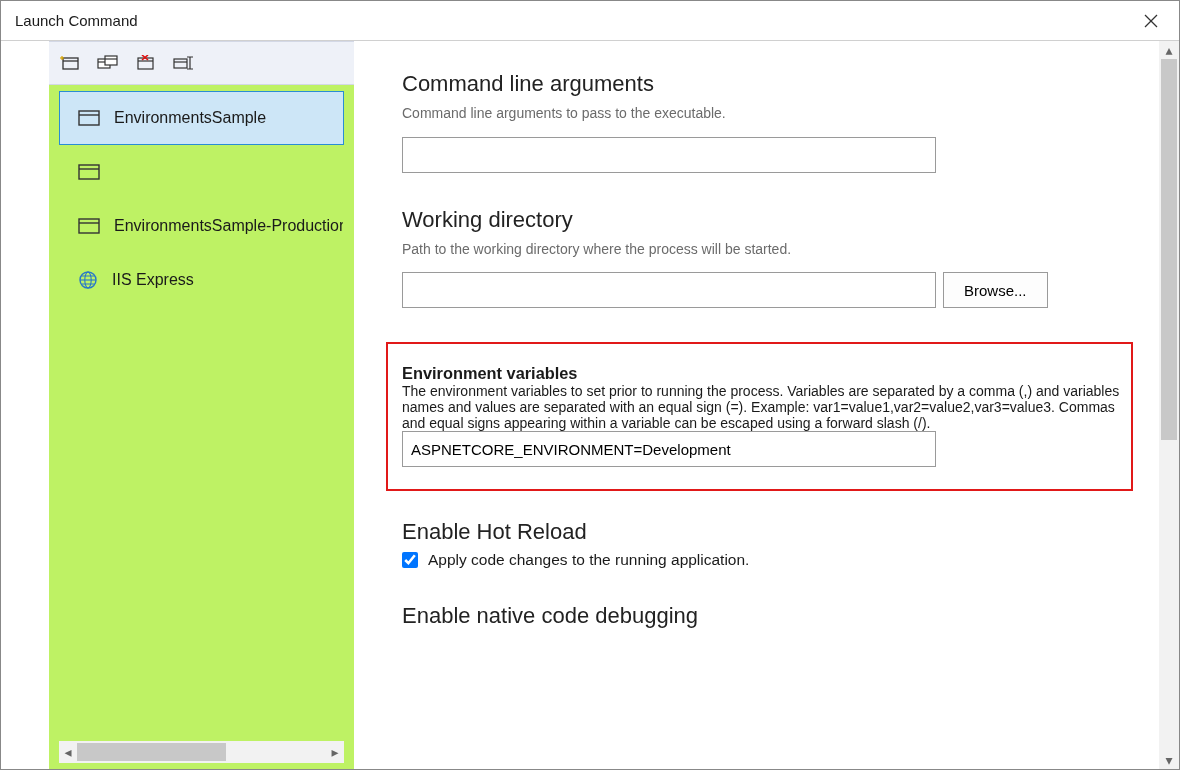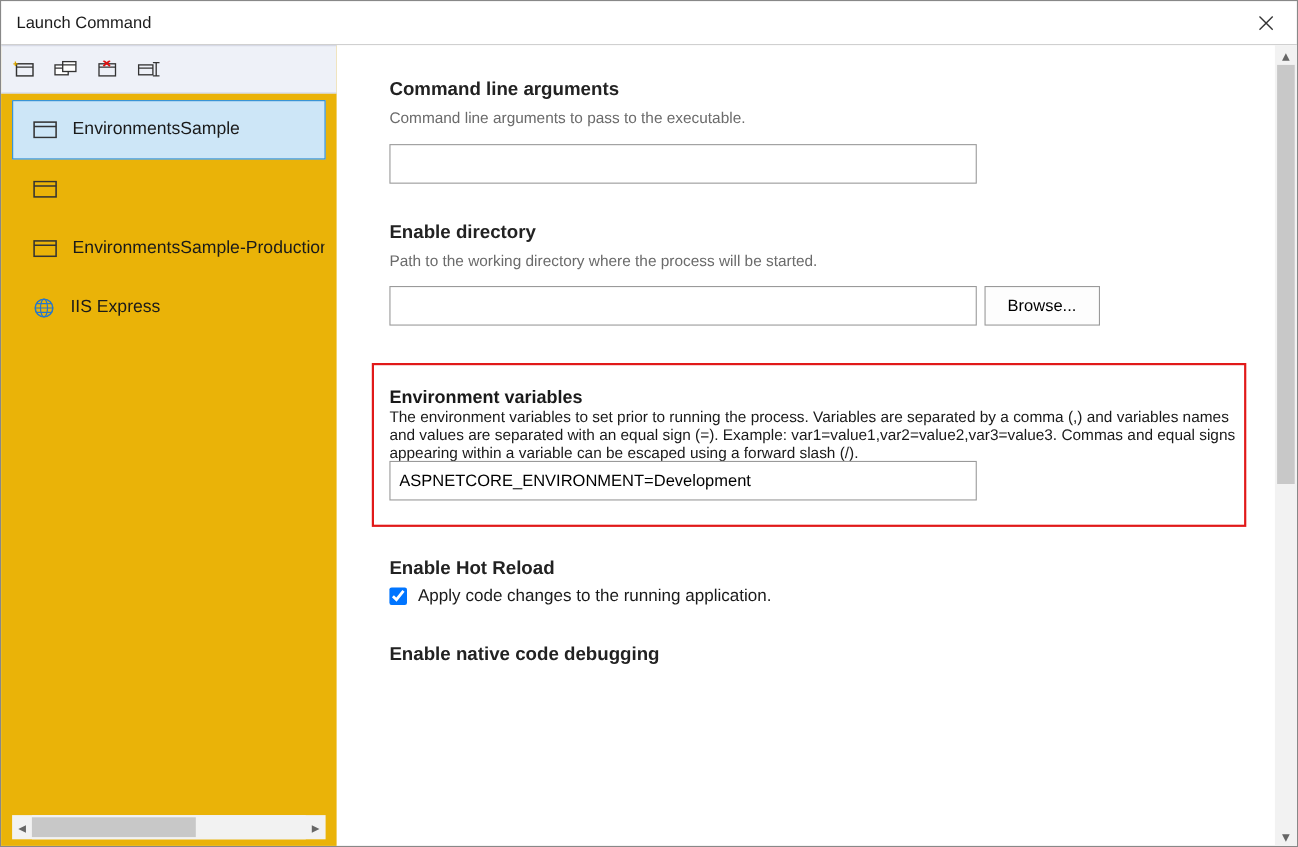--- a/index.html
+++ b/index.html
@@ -30,21 +30,22 @@
   }
   .titlebar .close svg { width: 14px; height: 14px; stroke: #333; stroke-width: 1.2; }
   .content {
     display: flex;
     height: calc(100% - 40px);
   }
   .sidebar {
     width: 305px;
     display: flex;
     flex-direction: column;
-    background: #eab308;
+    background: #bef264;
+    margin-left: 48px;
   }
   .toolbar {
     height: 44px;
     background: #eef1f8;
     border-top: 1px solid #d3d8e6;
     border-bottom: 1px solid #d3d8e6;
     display: flex;
     align-items: center;
     padding: 0 6px;
     gap: 8px;
@@ -109,22 +110,22 @@
   }
   .vscroll .varr {
     height: 18px; width:100%;
     display:flex;align-items:center;justify-content:center;
     color:#666; cursor:pointer;
   }
   .vscroll .vtrack { position:absolute; top:18px; bottom:18px; left:0; right:0; }
   .vscroll .vthumb { position:absolute; top:0; left:2px; right:2px; height:55%; background:#c8c8c8; }
   .section { margin-bottom: 34px; }
   .section h3 {
-    font-size: 17px;
-    font-weight: 700;
+    font-size: 22px;
+    font-weight: 400;
     color: #222;
     margin-bottom: 6px;
   }
   .section .desc {
     color: #6b6b6b;
     font-size: 14px;
     line-height: 1.55;
     margin-bottom: 12px;
   }
   .textinput {
@@ -258,21 +259,21 @@
   <div class="main">
     <div class="main-inner">
 
       <div class="section">
         <h3>Command line arguments</h3>
         <div class="desc">Command line arguments to pass to the executable.</div>
         <input class="textinput" type="text" value="" style="">
       </div>
 
       <div class="section">
-        <h3>Enable directory</h3>
+        <h3>Working directory</h3>
         <div class="desc">Path to the working directory where the process will be started.</div>
         <div class="row">
           <input class="textinput" type="text" value="" style="">
           <button class="browse-btn">Browse...</button>
         </div>
       </div>
 
       <div class="highlight-box">
         <h3>Environment variables</h3>
         <div class="desc">The environment variables to set prior to running the process. Variables are separated by a comma (,) and variables names and values are separated with an equal sign (=). Example: var1=value1,var2=value2,var3=value3. Commas and equal signs appearing within a variable can be escaped using a forward slash (/).</div>

